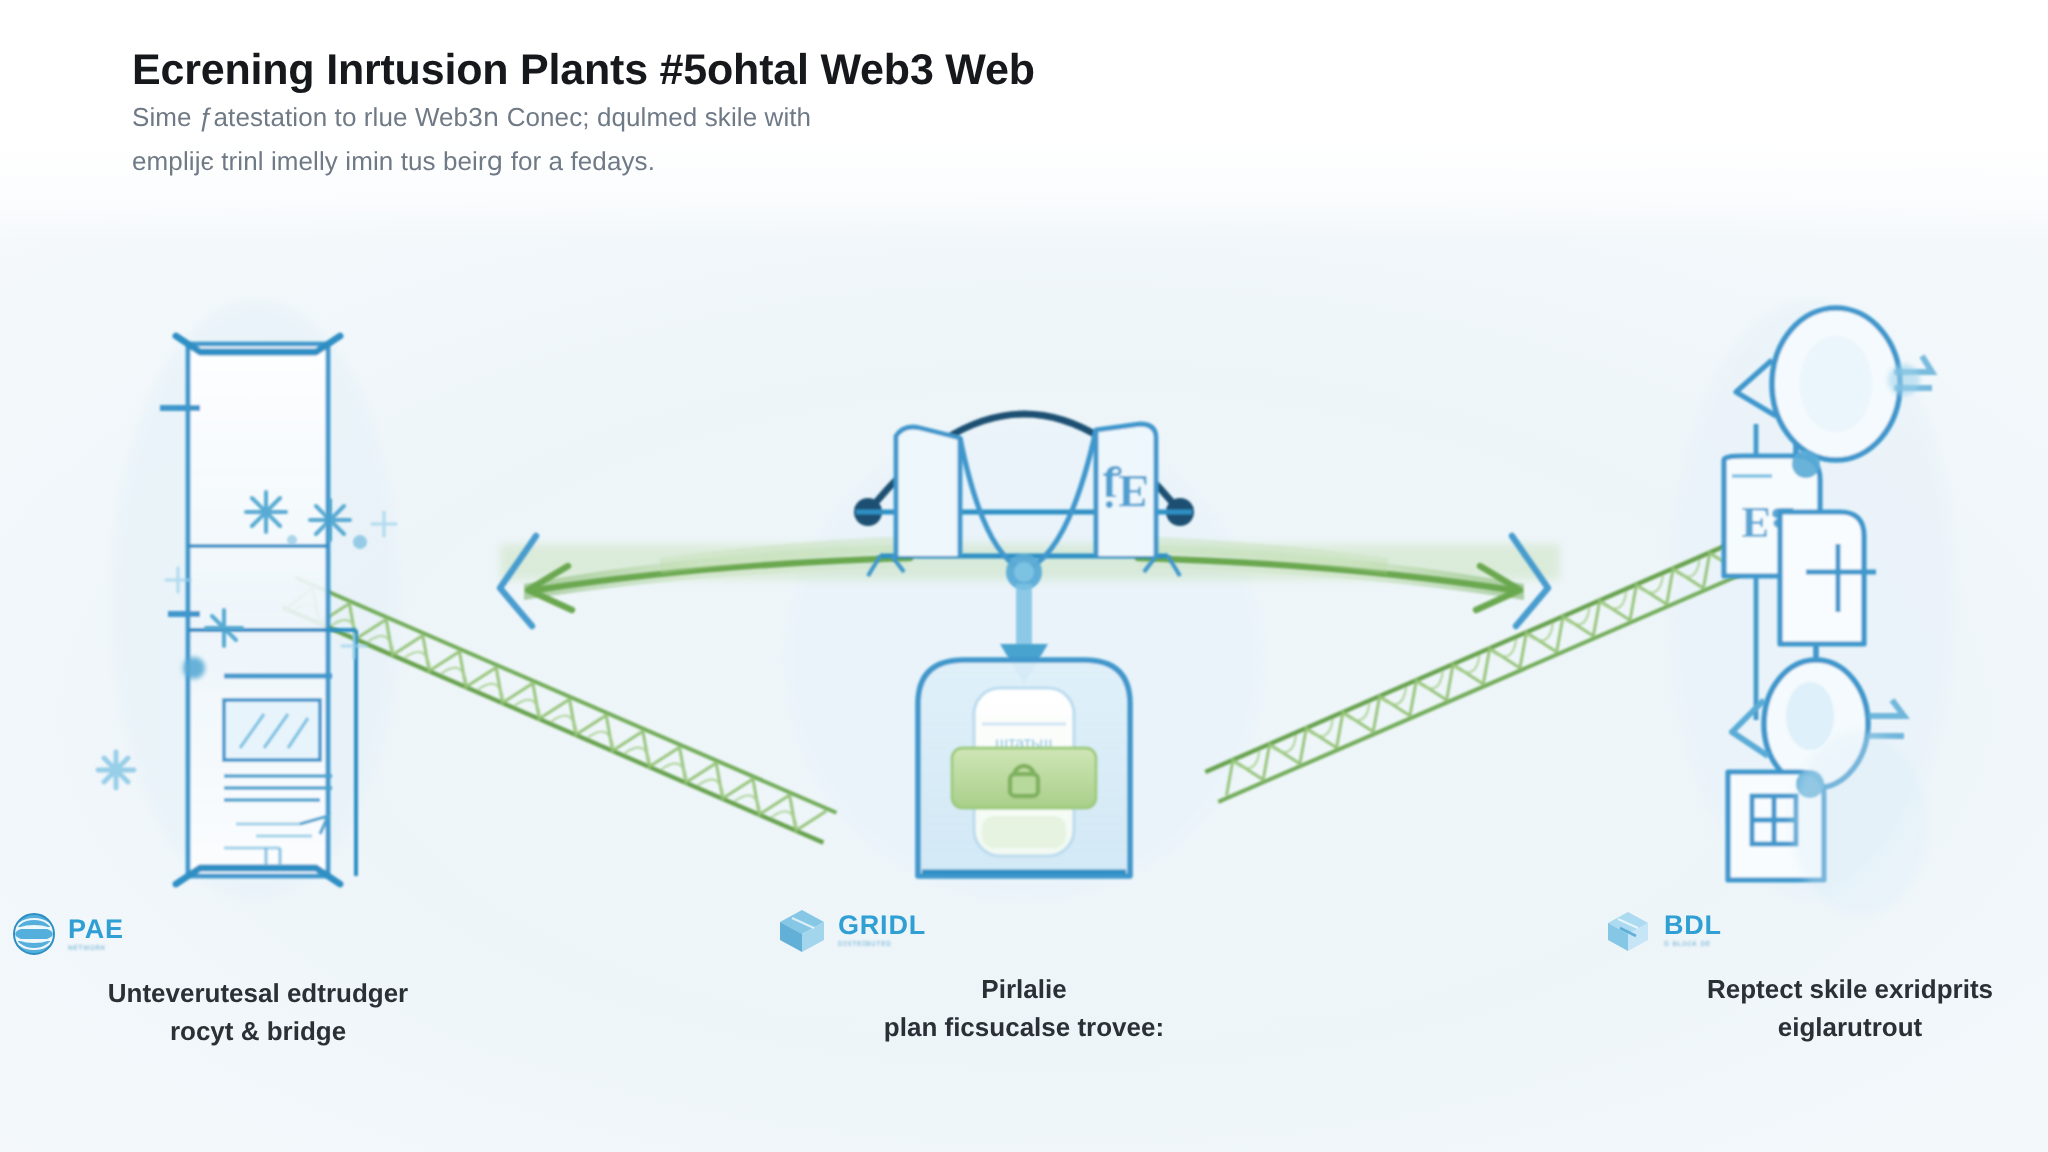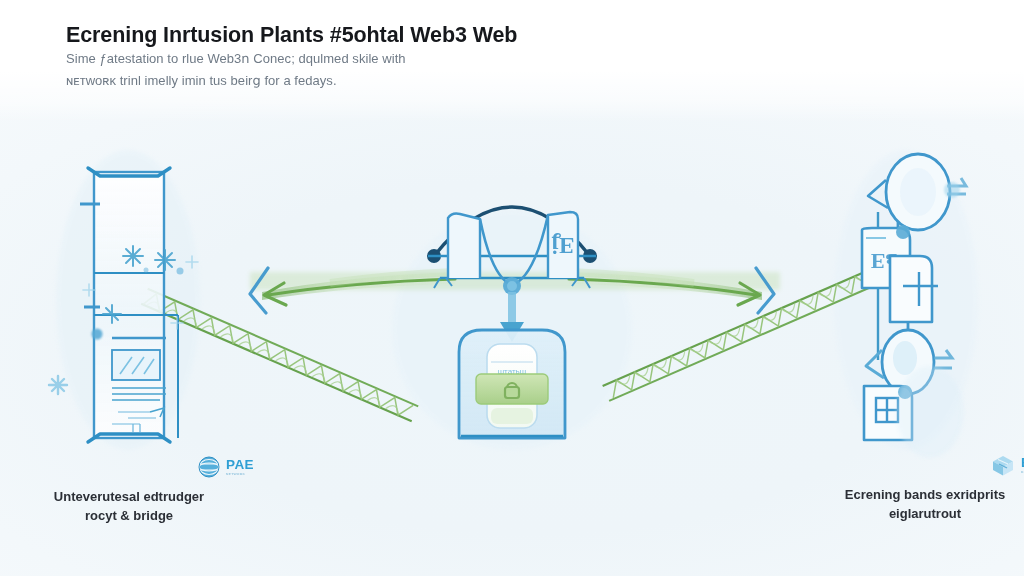--- a/index.html
+++ b/index.html
@@ -55,21 +55,21 @@
   }
   .caption-block {
     position: absolute;
     text-align: center;
     width: 250px;
   }
   .caption-logo {
     height: 30px;
     display: flex;
     align-items: center;
-    justify-content: flex-end;
+    justify-content: flex-start;
     gap: 4px;
     margin-bottom: 6px;
   }
   .logo-word {
     display: flex;
     flex-direction: column;
     align-items: flex-start;
     line-height: 1;
   }
   .logo-main {
@@ -343,21 +343,21 @@
     </g>
 
   </svg>
 
   <div class="header-wash"></div>
 
   <h1 class="headline">Ecrening Inrtusion Plants #5ohtal Web3 Web</h1>
 
   <div class="subline">
     <div>Sime ƒatestation to rlue Web3ո Conec; dqulmed skile with</div>
-    <div>ɴᴇᴛᴡᴏʀᴋ trinl imelly imin tus beirց for a fedays.</div>
+    <div>emplijє trinl imelly imin tus beirց for a fedays.</div>
   </div>
 
   <div class="caption-block" style="left:4px; top:452px;">
     <div class="caption-logo">
       <svg width="26" height="26" viewBox="0 0 26 26">
         <circle cx="13" cy="13" r="10" fill="#3aa2d6" opacity="0.85"></circle>
         <g stroke="#ffffff" stroke-width="1.1" fill="none" opacity="0.9">
           <ellipse cx="13" cy="13" rx="10" ry="4"></ellipse>
           <ellipse cx="13" cy="13" rx="10" ry="7.5"></ellipse>
           <path d="M3 10 H23 M3 16 H23"></path>
@@ -368,34 +368,52 @@
         <span class="logo-main">PAE</span>
         <span class="logo-sub">ɴᴇᴛᴡᴏʀᴋ</span>
       </span>
     </div>
     <div class="caption-text soft">
       <span>Unteverutesal edtrudger</span>
       <span class="l2">rocyt &amp; bridge</span>
     </div>
   </div>
 
+  <div class="caption-block" style="left:387px; top:450px;">
+    <div class="caption-logo">
+      <svg width="28" height="26" viewBox="0 0 28 26">
+        <path d="M14 3 L25 9 L14 15 L3 9 Z" fill="#7fc4e4" opacity="0.95"></path>
+        <path d="M3 9 L3 18 L14 24 L14 15 Z" fill="#5aabd6" opacity="0.95"></path>
+        <path d="M25 9 L25 18 L14 24 L14 15 Z" fill="#9ed3ec" opacity="0.95"></path>
+        <path d="M9 7 L20 12" stroke="#ffffff" stroke-width="1.2" opacity="0.7" fill="none"></path>
+      </svg>
+      <span class="logo-word">
+        <span class="logo-main">GRIDL</span>
+        <span class="logo-sub">ᴅɪѕᴛʀɪʙᴜᴛᴇᴅ</span>
+      </span>
+    </div>
+    <div class="caption-text soft">
+      <span>Pirlalie</span>
+      <span class="l2">plan ficsucalse trovee:</span>
+    </div>
+  </div>
 
   <div class="caption-block" style="left:800px; top:450px;">
     <div class="caption-logo">
       <svg width="28" height="26" viewBox="0 0 28 26">
         <path d="M14 4 L24 9.5 L14 15 L4 9.5 Z" fill="#a8d8ef" opacity="0.95"></path>
         <path d="M4 9.5 L4 18 L14 23.5 L14 15 Z" fill="#7fc4e4" opacity="0.95"></path>
         <path d="M24 9.5 L24 18 L14 23.5 L14 15 Z" fill="#c3e4f5" opacity="0.95"></path>
         <path d="M10 12 L18 16" stroke="#4aa3cf" stroke-width="1.3" fill="none" opacity="0.8"></path>
         <path d="M9 7.5 L19 12" stroke="#ffffff" stroke-width="1.1" opacity="0.7" fill="none"></path>
       </svg>
       <span class="logo-word">
         <span class="logo-main">BDL</span>
         <span class="logo-sub">ᴅ ʙʟᴏᴄᴋ ᴅᴇ</span>
       </span>
     </div>
     <div class="caption-text soft">
-      <span>Ecrening bands exridprits</span>
+      <span>Reptect skile exridprits</span>
       <span class="l2">eiglarutrout</span>
     </div>
   </div>
 
 </div>
 
 </body></html>

